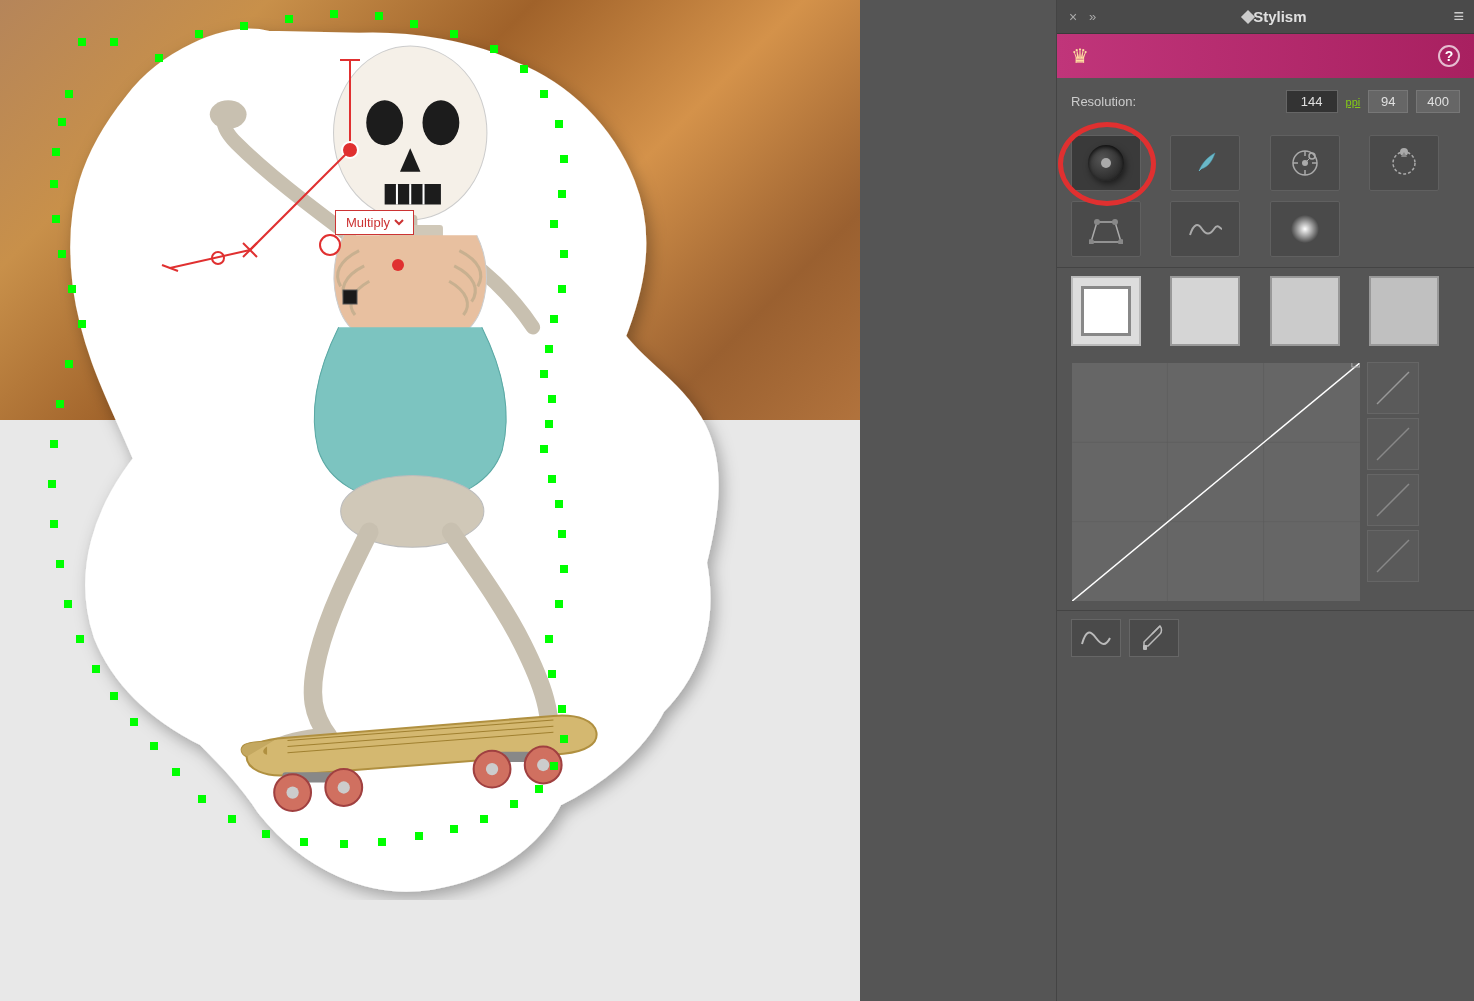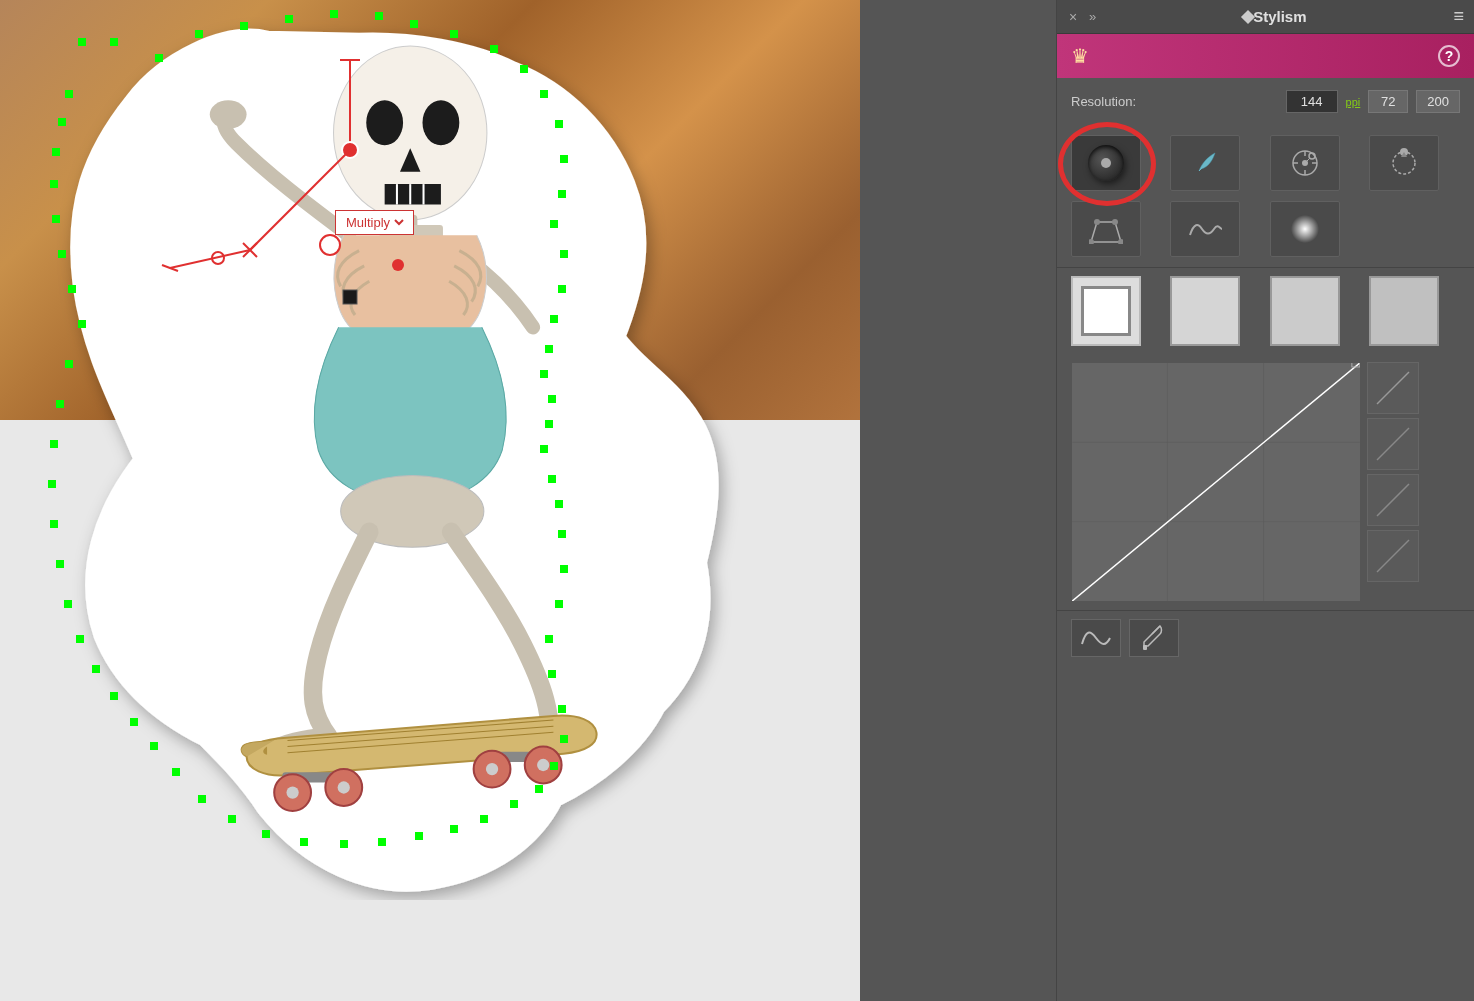--- a/index.html
+++ b/index.html
@@ -619,22 +619,22 @@
 
   <div class="premium-bar">
     <span class="crown-icon">♛</span>
     <div class="help-btn">?</div>
   </div>
 
   <div class="resolution-row">
     <span class="resolution-label">Resolution:</span>
     <input class="res-input" type="text" value="144" style="">
     <span class="res-unit">ppi</span>
-    <button class="res-btn">72</button>
-    <button class="res-btn">200</button>
+    <button class="res-btn">94</button>
+    <button class="res-btn">400</button>
   </div>
 
   <div class="tools-grid">
 
     <div class="tool-btn active" style="position:relative;">
       <div class="shadow-icon">
         <div class="shadow-dot"></div>
       </div>
 
       <div style="position:absolute; top:-14px; left:-14px; width:98px; height:84px; border:5px solid #e03030; border-radius:50%; pointer-events:none; z-index:10;"></div>

